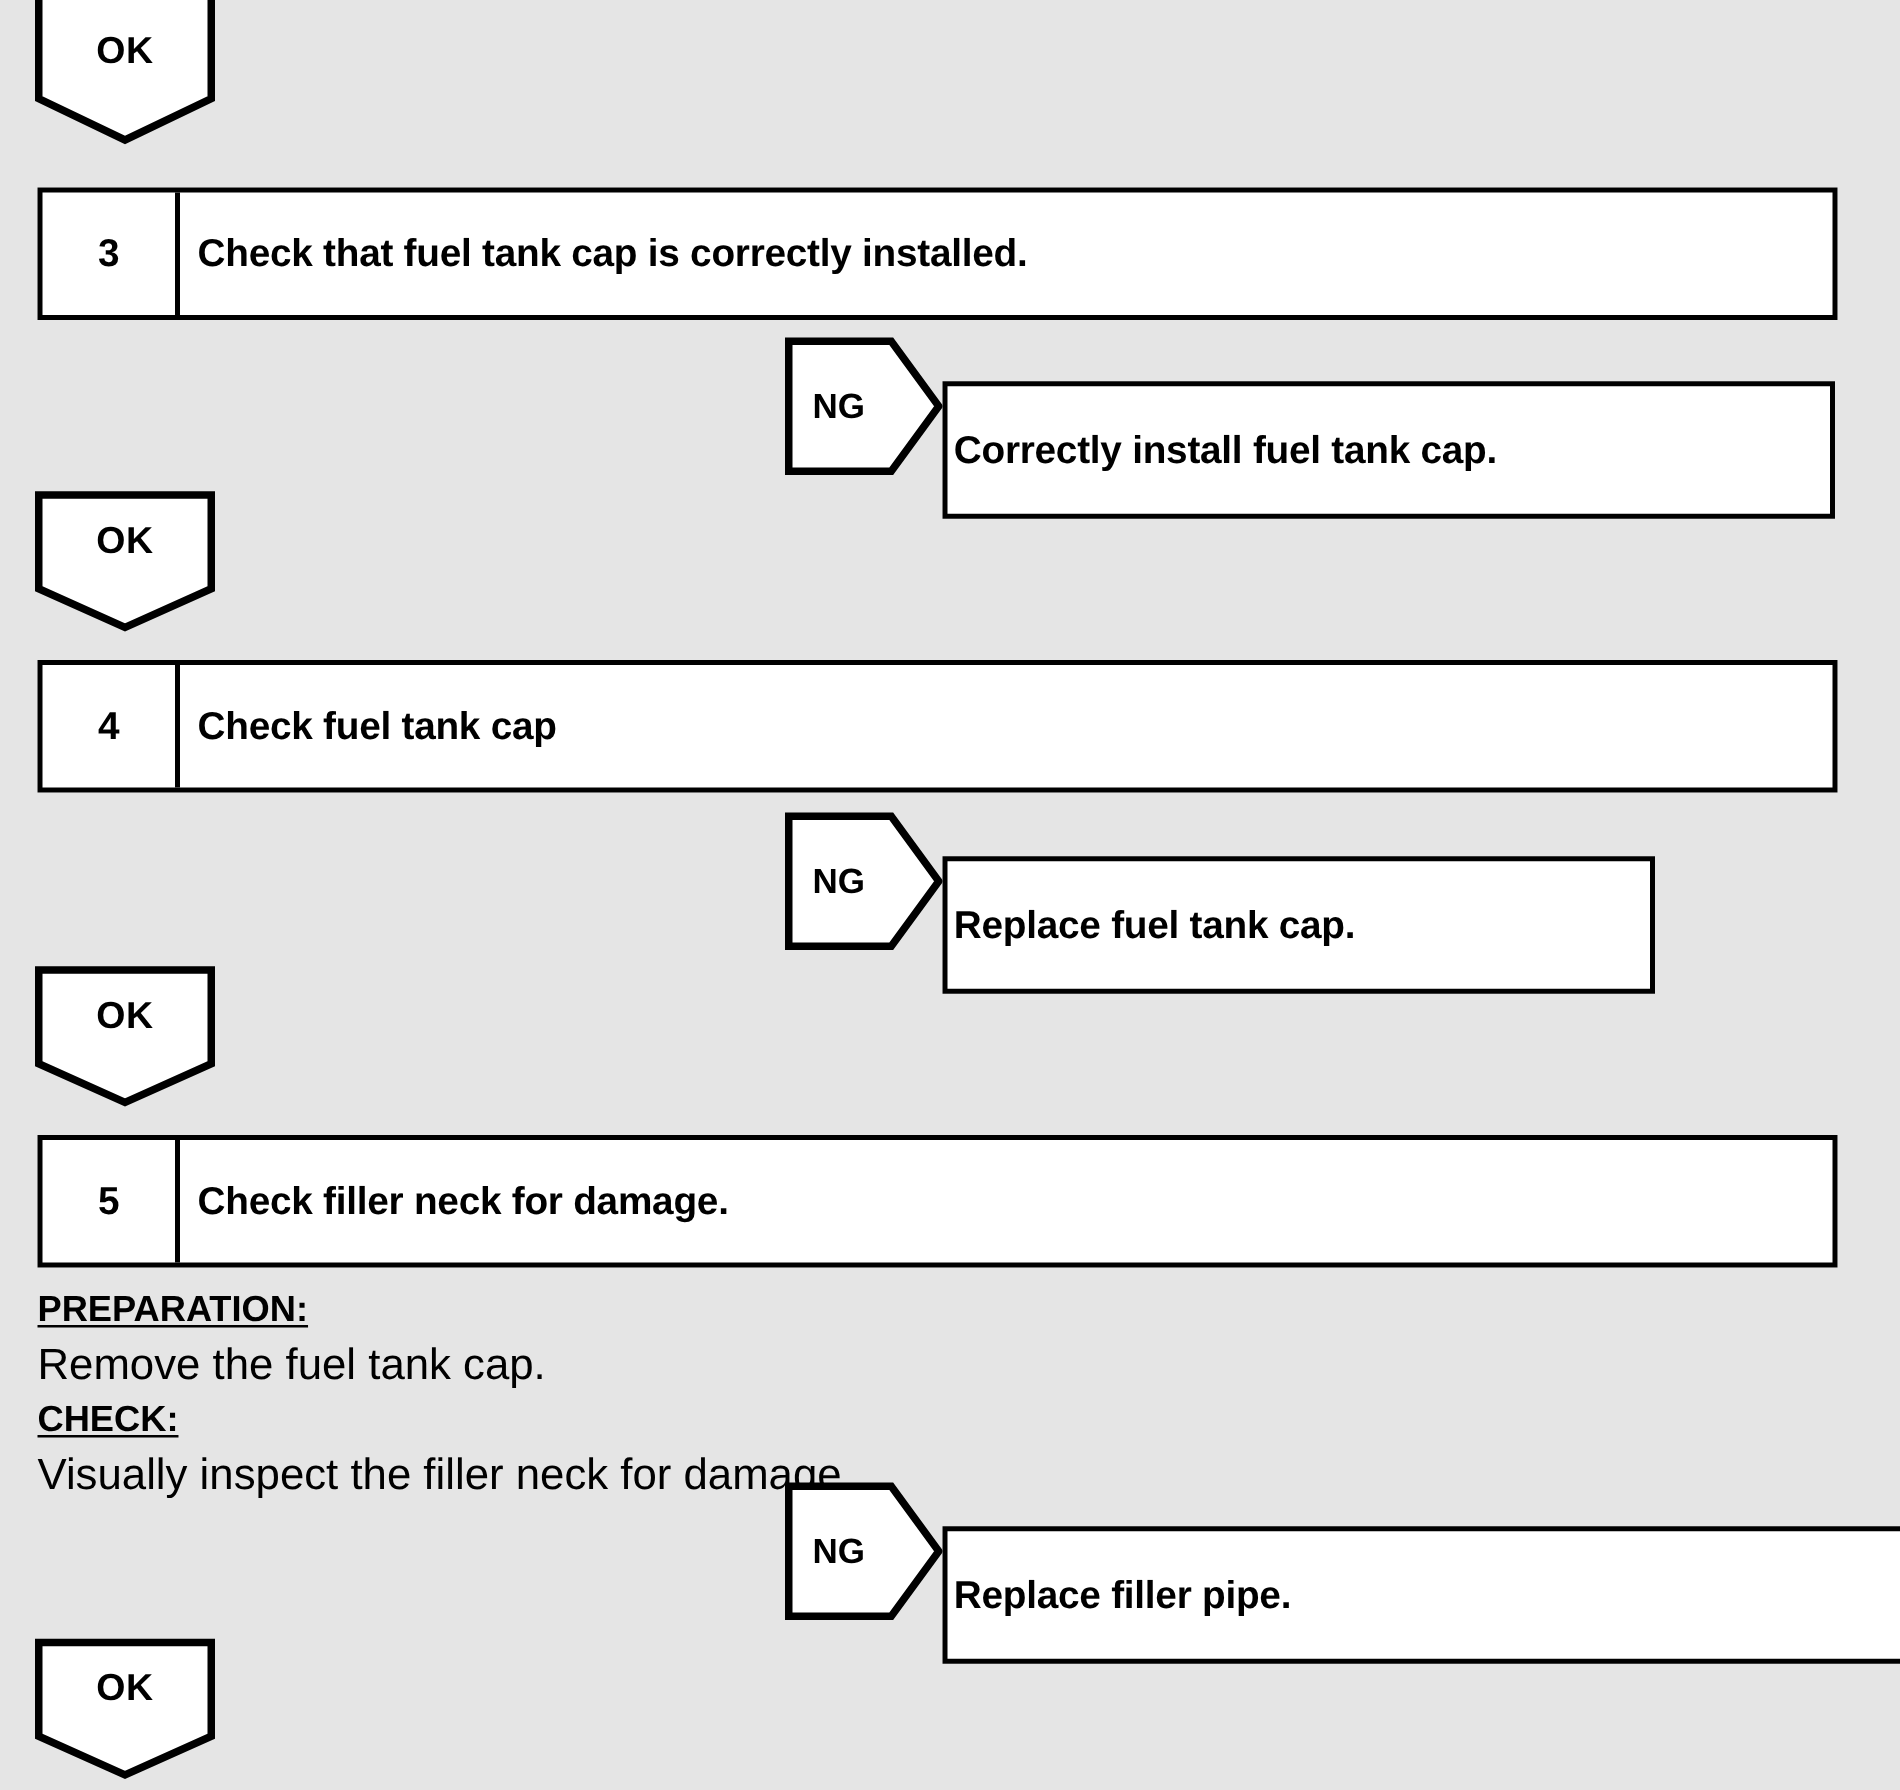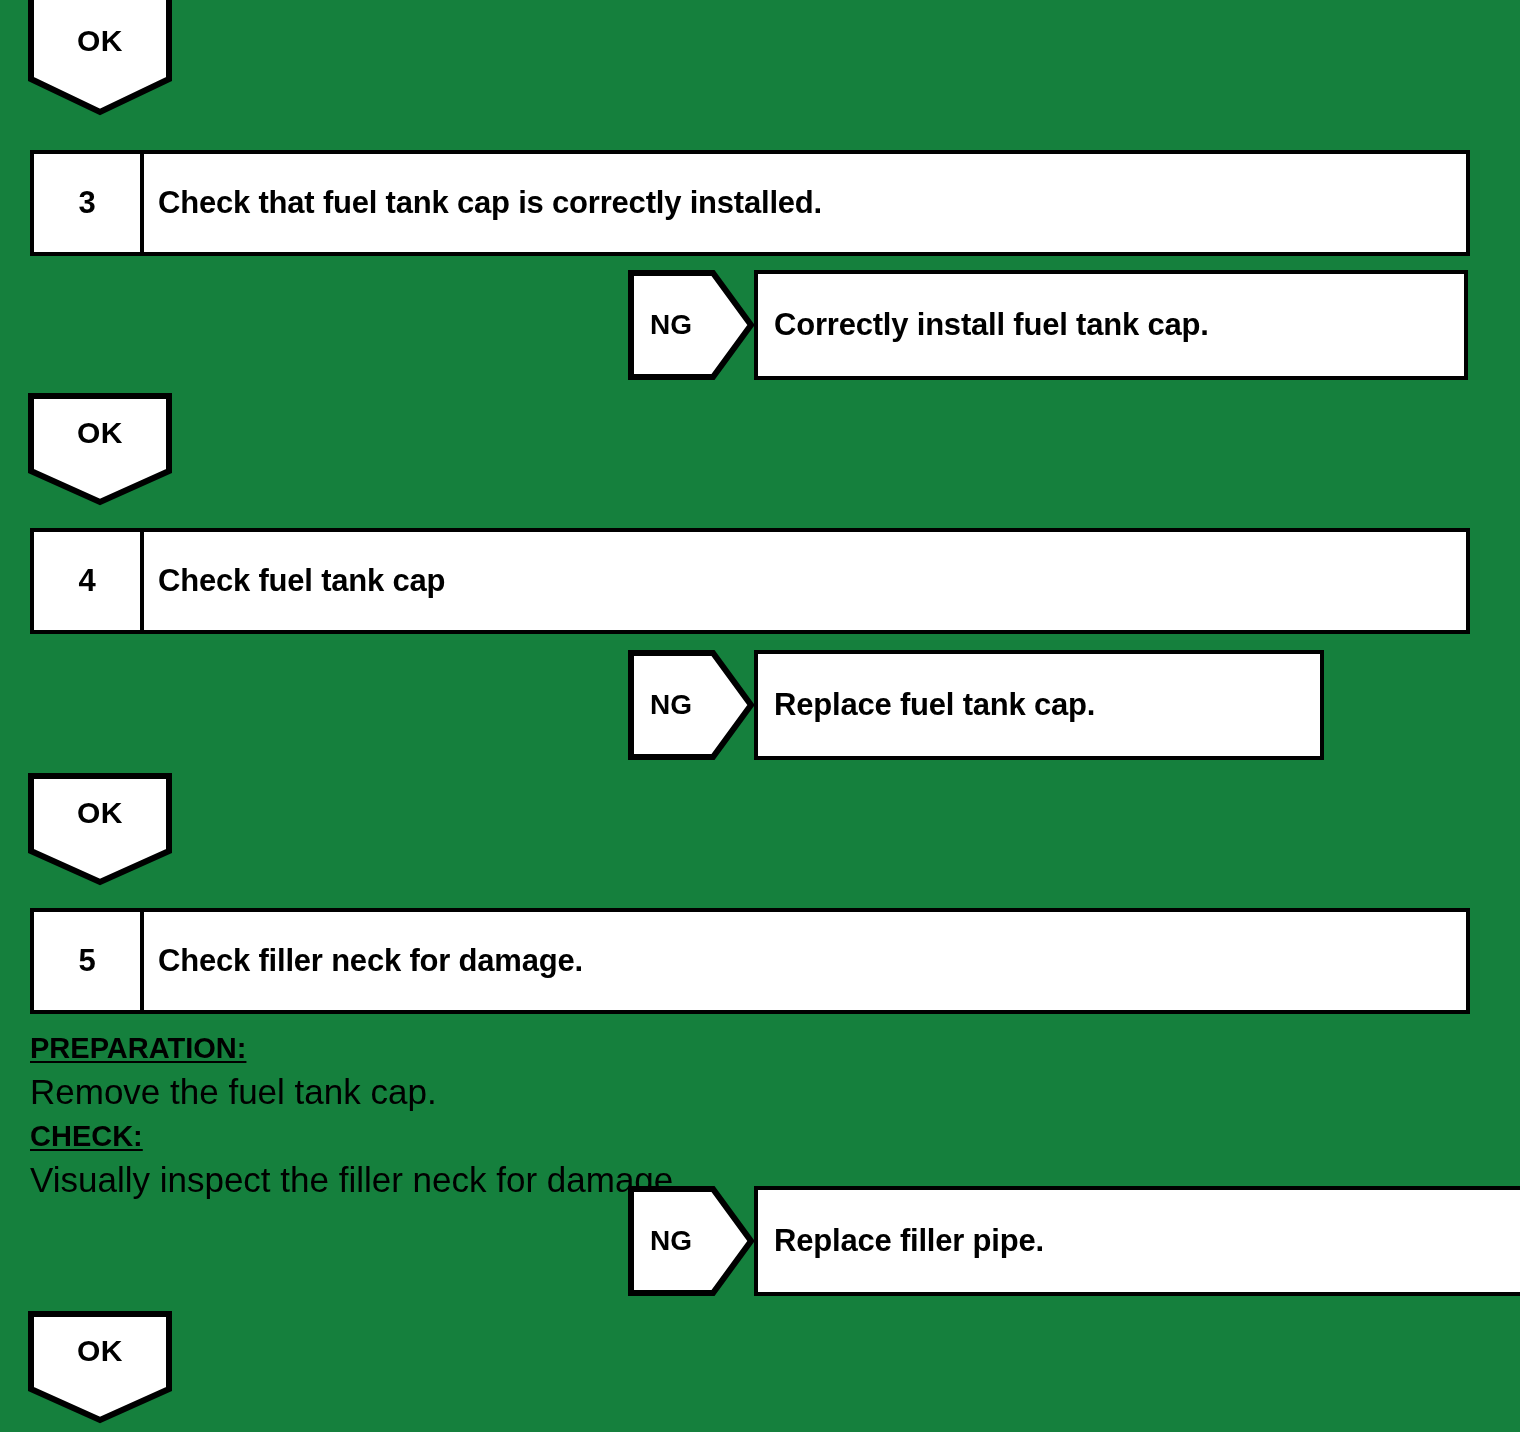--- a/index.html
+++ b/index.html
@@ -9,21 +9,21 @@
     background: #ffffff;
   }
   body {
     font-family: "Liberation Sans", sans-serif;
     color: #000000;
   }
   #page {
     position: relative;
     width: 1520px;
     height: 1432px;
-    background: #15803d;
+    background: #e5e5e5;
     overflow: hidden;
   }
 
   
   .ok-shape {
     position: absolute;
     box-sizing: border-box;
   }
   .ok-shape svg {
     display: block;
@@ -92,24 +92,25 @@
     font-size: 28px;
     line-height: 1;
   }
   .action-box {
     position: absolute;
     box-sizing: border-box;
     border: 4px solid #000;
     background: #fff;
     display: flex;
     align-items: center;
-    padding-left: 16px;
+    padding-left: 5px;
     font-weight: bold;
     font-size: 31px;
     letter-spacing: -0.2px;
+    margin-top: 35px;
   }
 
   
   .notes {
     position: absolute;
     left: 30px;
     top: 1028px;
     width: 900px;
   }
   .note-head {

